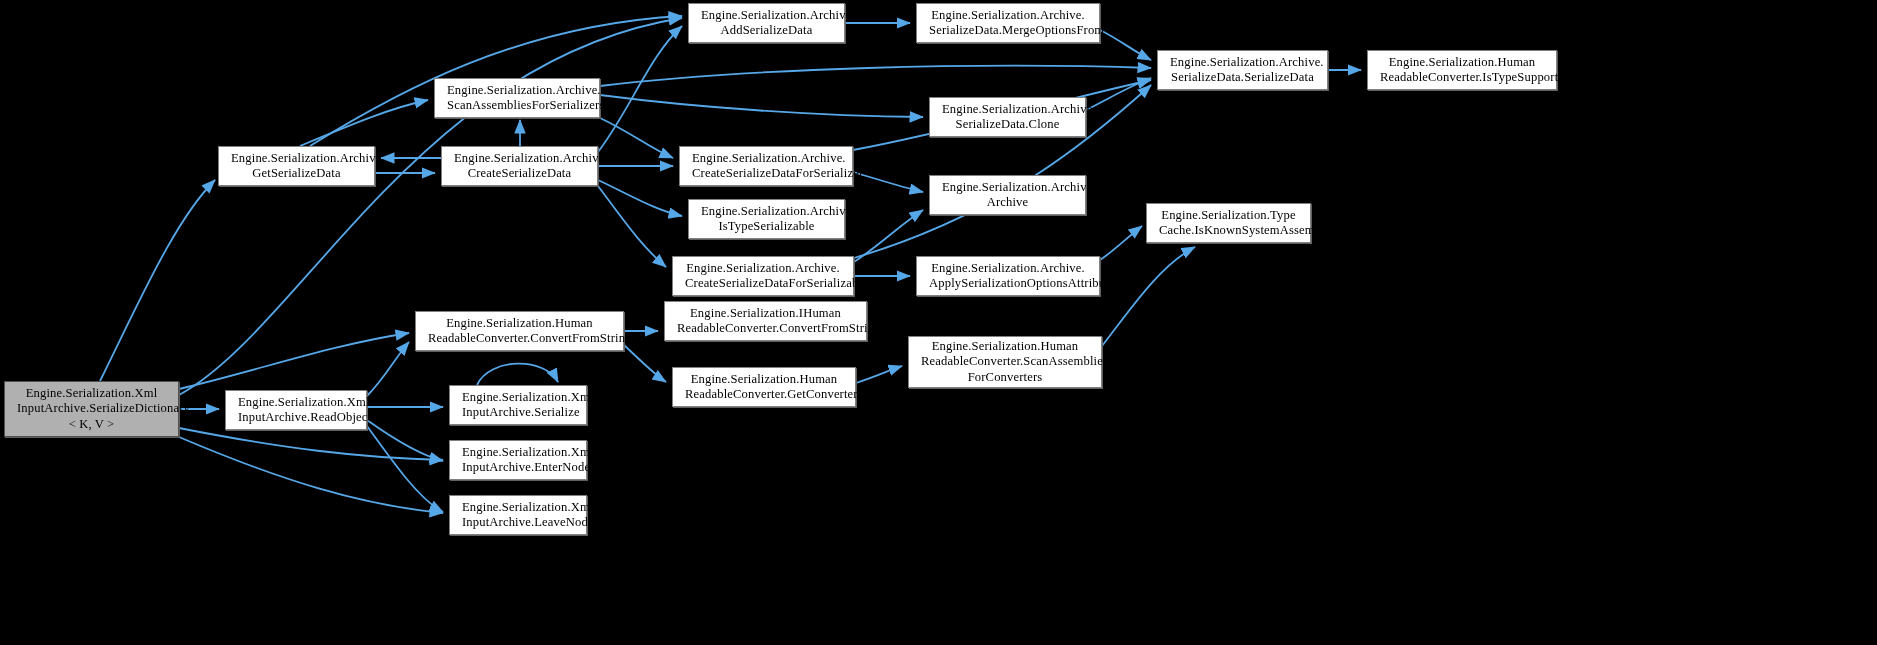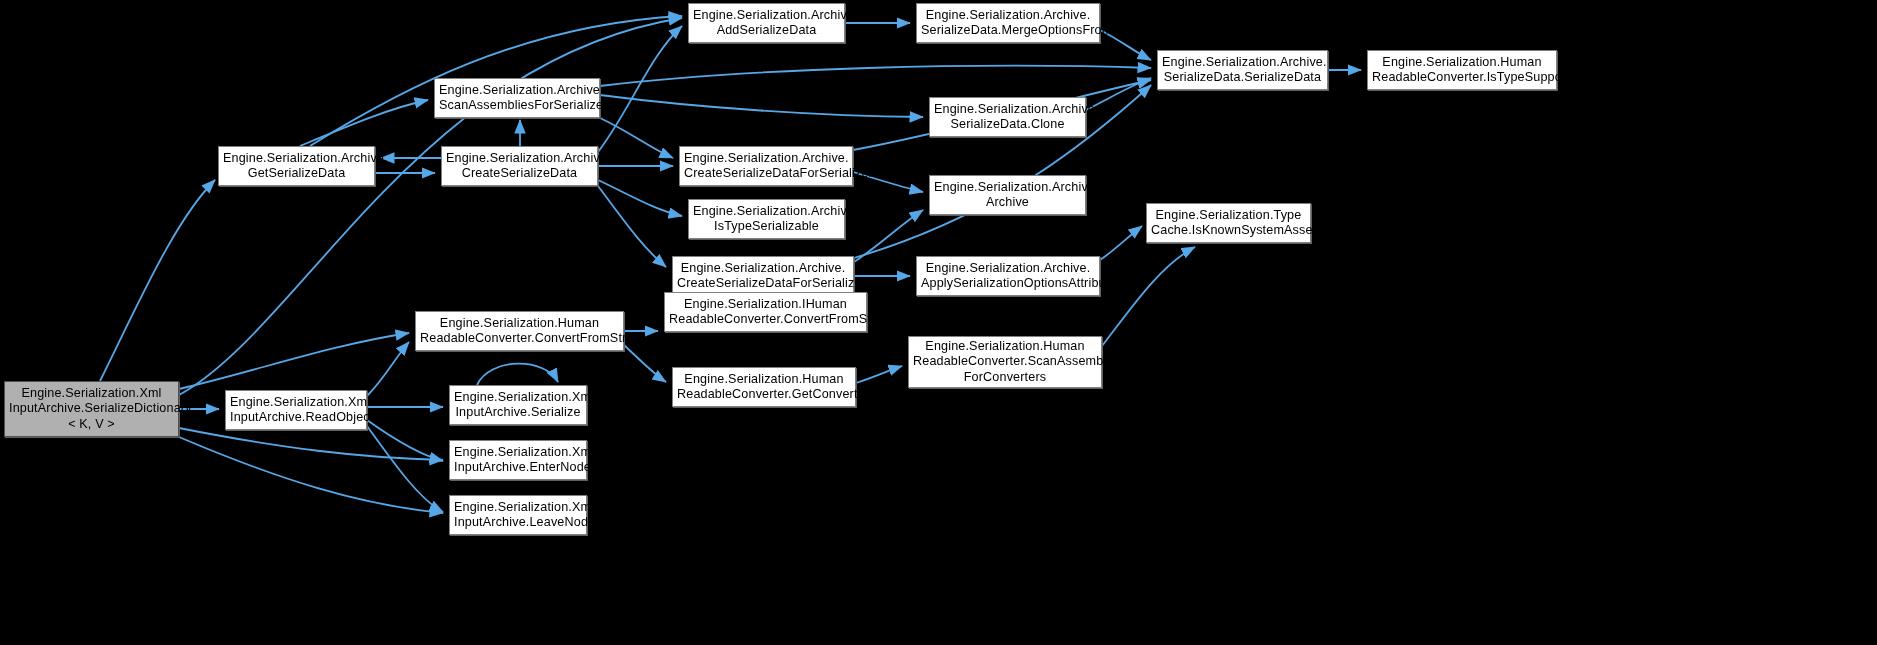--- a/index.html
+++ b/index.html
@@ -39,23 +39,24 @@
     white-space: pre-line;
     z-index: 5;
   }
   .node.current {
     background: #b0b0b0;
     border: 1px solid #505050;
   }
   .node-label {
     display: block;
     width: 100%;
-    padding: 0 4px;
+    padding: 0 12px;
     box-sizing: border-box;
     white-space: pre-line;
+    font-family: Liberation Serif, serif;
   }
 </style>
 </head>
 <body>
 
 <div id="canvas">
   <svg id="edges" viewBox="0 0 1877 645">
     <defs>
       <marker id="arrow" markerWidth="9" markerHeight="9" refX="7.5" refY="3.2" orient="auto" markerUnits="strokeWidth">
         <path d="M 0,0 L 8,3.2 L 0,6.4 z" fill="#56a7e8"></path>
@@ -128,21 +129,21 @@
       <div class="node" style="left: 929px; top: 175px; width: 157px; height: 40px;"><span class="node-label">Engine.Serialization.Archive.
 Archive</span></div>
       <div class="node" style="left: 672px; top: 256px; width: 182px; height: 40px;"><span class="node-label">Engine.Serialization.Archive.
 CreateSerializeDataForSerializable</span></div>
       <div class="node" style="left: 916px; top: 256px; width: 184px; height: 40px;"><span class="node-label">Engine.Serialization.Archive.
 ApplySerializationOptionsAttribute</span></div>
       <div class="node" style="left: 1146px; top: 203px; width: 165px; height: 40px;"><span class="node-label">Engine.Serialization.Type
 Cache.IsKnownSystemAssembly</span></div>
       <div class="node" style="left: 415px; top: 311px; width: 209px; height: 40px;"><span class="node-label">Engine.Serialization.Human
 ReadableConverter.ConvertFromString</span></div>
-      <div class="node" style="left: 664px; top: 292px; width: 203px; height: 40px;"><span class="node-label">Engine.Serialization.IHuman
+      <div class="node" style="left: 664px; top: 301px; width: 203px; height: 40px;"><span class="node-label">Engine.Serialization.IHuman
 ReadableConverter.ConvertFromString</span></div>
       <div class="node" style="left: 672px; top: 367px; width: 184px; height: 40px;"><span class="node-label">Engine.Serialization.Human
 ReadableConverter.GetConverter</span></div>
       <div class="node" style="left: 908px; top: 336px; width: 194px; height: 52px;"><span class="node-label">Engine.Serialization.Human
 ReadableConverter.ScanAssemblies
 ForConverters</span></div>
       <div class="node" style="left: 225px; top: 390px; width: 142px; height: 40px;"><span class="node-label">Engine.Serialization.Xml
 InputArchive.ReadObject</span></div>
       <div class="node" style="left: 449px; top: 385px; width: 138px; height: 40px;"><span class="node-label">Engine.Serialization.Xml
 InputArchive.Serialize</span></div>

